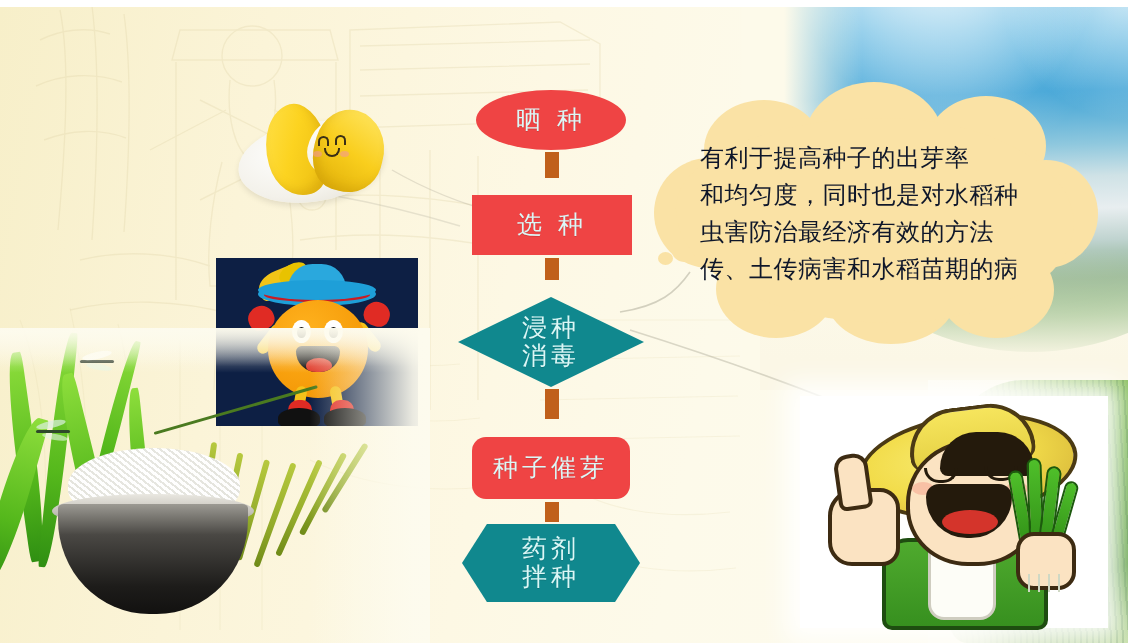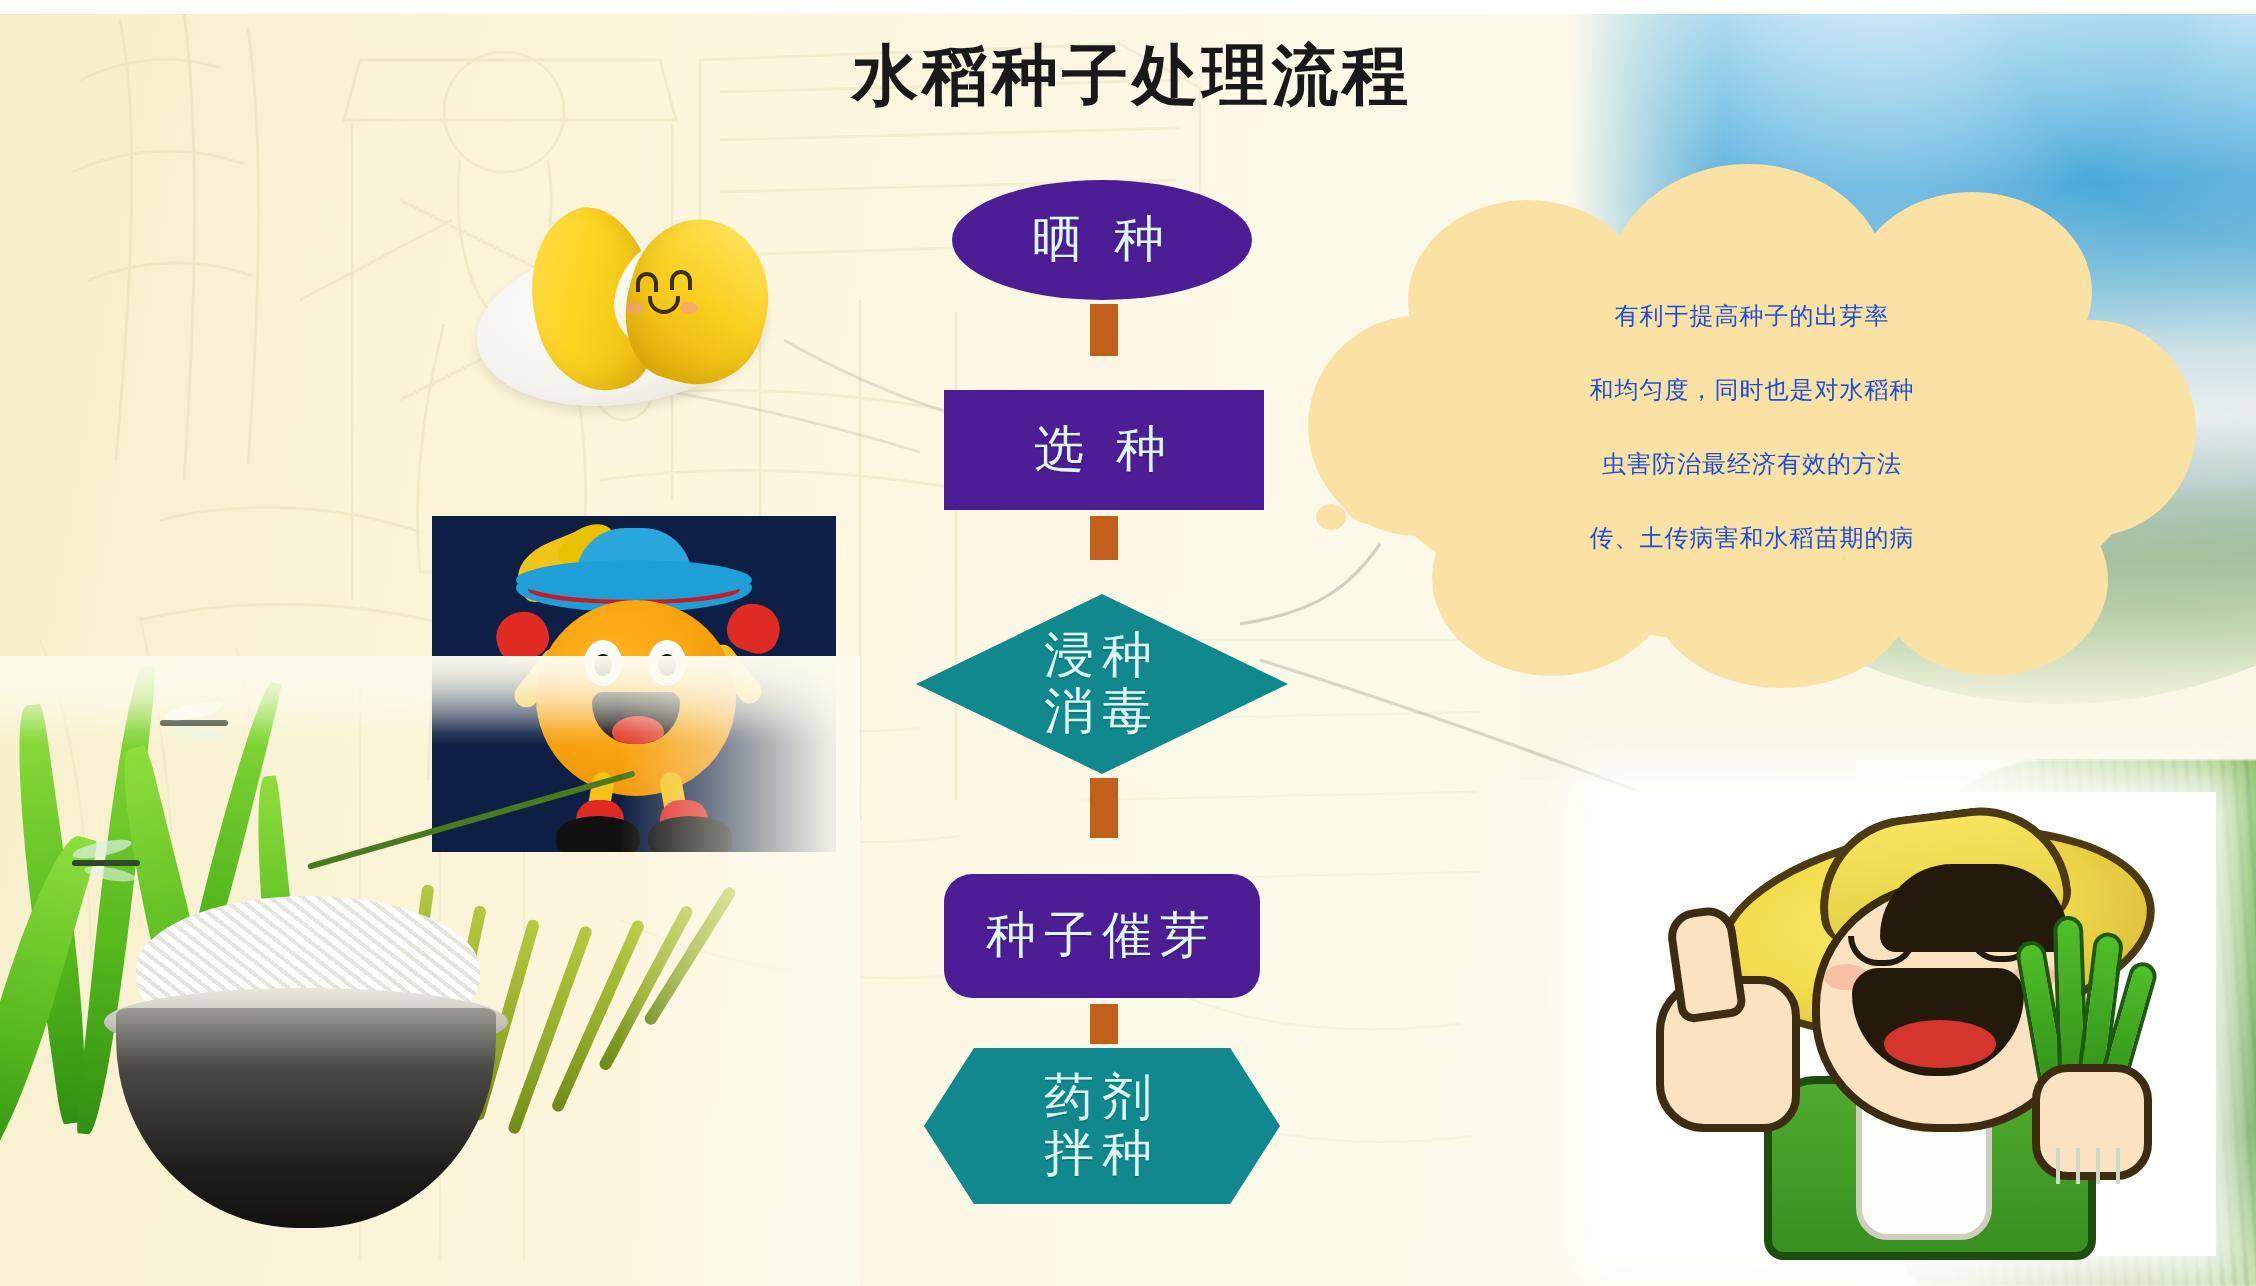--- a/index.html
+++ b/index.html
@@ -69,21 +69,21 @@
   .flow{position:absolute;left:440px;top:80px;width:220px;height:563px;}
   .node-text{
     position:absolute;inset:0;display:flex;flex-direction:column;
     align-items:center;justify-content:center;
     color:#dcf7f6;font-size:25px;line-height:1.12;letter-spacing:4px;
     font-family:"DejaVu Sans","Liberation Sans",sans-serif;font-weight:400;
     text-shadow:0 1px 0 rgba(0,0,0,.12);
     pointer-events:none;white-space:pre;
   }
   .node{position:absolute;}
-  .teal{background:#4c1d95;}
+  .teal{background:#ef4444;}
 
   .n-ellipse{left:36px;top:10px;width:150px;height:60px;border-radius:50%;}
   .n-rect{left:32px;top:115px;width:160px;height:60px;}
   .n-diamond{left:18px;top:217px;width:186px;height:90px;}
   .n-round{left:32px;top:357px;width:158px;height:62px;border-radius:14px;}
   .n-hex{left:22px;top:444px;width:178px;height:78px;}
 
   .diamond-shape,.hex-shape{width:100%;height:100%;background:#10888e;}
   .diamond-shape{clip-path:polygon(50% 0,100% 50%,50% 100%,0 50%);}
   .hex-shape{clip-path:polygon(14% 0,86% 0,100% 50%,86% 100%,14% 100%,0 50%);}
@@ -109,21 +109,21 @@
   .b1{left:28px;top:-18px;width:120px;height:100px;}
   .b2{left:128px;top:-36px;width:140px;height:120px;}
   .b3{left:250px;top:-22px;width:120px;height:100px;}
   .b4{left:-22px;top:40px;width:110px;height:110px;}
   .b5{left:318px;top:42px;width:104px;height:108px;}
   .b6{left:40px;top:122px;width:120px;height:98px;}
   .b7{left:150px;top:132px;width:130px;height:94px;}
   .b8{left:262px;top:124px;width:116px;height:96px;}
   .cloud-text{
     position:absolute;left:24px;top:22px;width:352px;
-    font-size:12px;line-height:37px;color:#1d4ed8;text-align:center;
+    font-size:24px;line-height:37px;color:#0f172a;text-align:left;
     letter-spacing:.5px;
     font-family:"DejaVu Sans","Liberation Sans",sans-serif;
     z-index:3;
   }
   .cloud-tail{position:absolute;left:-12px;top:120px;width:40px;height:26px;}
   .tail-d{position:absolute;background:#fae2a5;border-radius:50%;}
   .td1{left:8px;top:2px;width:26px;height:22px;}
   .td2{left:-6px;top:14px;width:15px;height:13px;}
 
   
@@ -418,21 +418,20 @@
       <div class="grainrow" style="left:166px;top:50px;height:92px;transform:rotate(28deg);"></div>
       <div class="grainrow" style="left:188px;top:40px;height:80px;transform:rotate(32deg);"></div>
     </div>
 
     <div class="rice"></div>
     <div class="bowl-rim"></div>
     <div class="bowl"></div>
   </div>
   <div class="photo-fade"></div>
 
-  <div class="title">水稻种子处理流程</div>
 
   <div class="flow">
 
     <div class="node n-ellipse teal">
       <div class="node-text">晒 种</div>
     </div>
 
     <div class="arrow-wrap a1">
       <div class="shaft"></div>
         <div class="head"></div>

